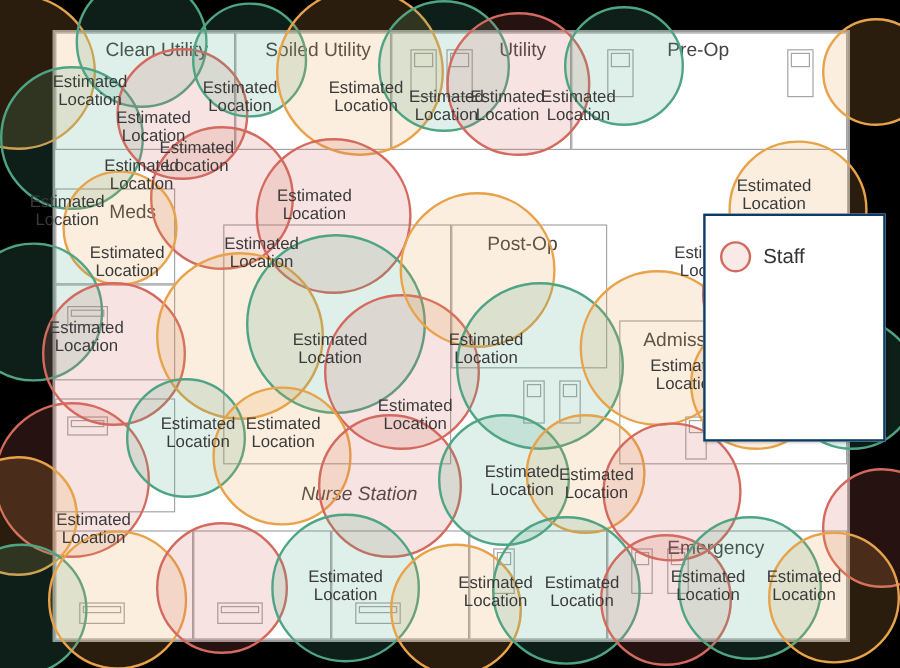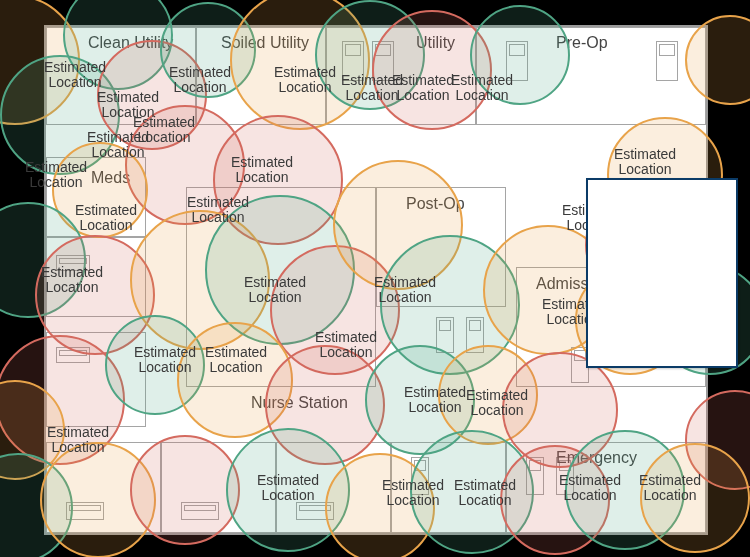--- a/index.html
+++ b/index.html
@@ -153,21 +153,21 @@
   <div class="bed" style="left:480px;top:430px;width:18px;height:38px;"></div>
   <div class="bed" style="left:510px;top:430px;width:18px;height:38px;"></div>
 
   <div class="rm" style="left:42px;top:7px;">Clean Utility</div>
   <div class="rm" style="left:175px;top:7px;">Soiled Utility</div>
   <div class="rm" style="left:370px;top:7px;">Utility</div>
   <div class="rm" style="left:510px;top:7px;">Pre-Op</div>
   <div class="rm" style="left:45px;top:142px;">Meds</div>
   <div class="rm" style="left:360px;top:168px;">Post-Op</div>
   <div class="rm" style="left:490px;top:248px;">Admissions</div>
-  <div class="rm" style="left:205px;top:367px;">Nurse Station</div>
+  <div class="rm" style="left:205px;top:377px;font-style:italic;">Nurse Station</div>
   <div class="rm" style="left:510px;top:422px;">Emergency</div>
 </div>
 
 <div class="circle-layer" id="circle-layer">
     <div class="circ asset" style="left: -50px; top: -5px; width: 130px; height: 130px;"></div>
     <div class="circ patient" style="left: 63px; top: -20px; width: 110px; height: 110px;"></div>
     <div class="circ patient" style="left: 0px; top: 55px; width: 120px; height: 120px;"></div>
     <div class="circ staff" style="left: 97px; top: 40px; width: 110px; height: 110px;"></div>
     <div class="circ patient" style="left: 160px; top: 2px; width: 96px; height: 96px;"></div>
     <div class="circ asset" style="left: 230px; top: -10px; width: 140px; height: 140px;"></div>
@@ -266,13 +266,17 @@
 Location</div>
     <div class="lbl" style="left: 485px; top: 493px;">Estimated
 Location</div>
     <div class="lbl" style="left: 590px; top: 488px;">Estimated
 Location</div>
     <div class="lbl" style="left: 670px; top: 488px;">Estimated
 Location</div>
   </div>
 
 <div class="legend">
+  <div class="legend-row">
+    <span class="swatch staff"></span>
+    <span>Staff</span>
+  </div>
 </div>
 
 </body></html>

